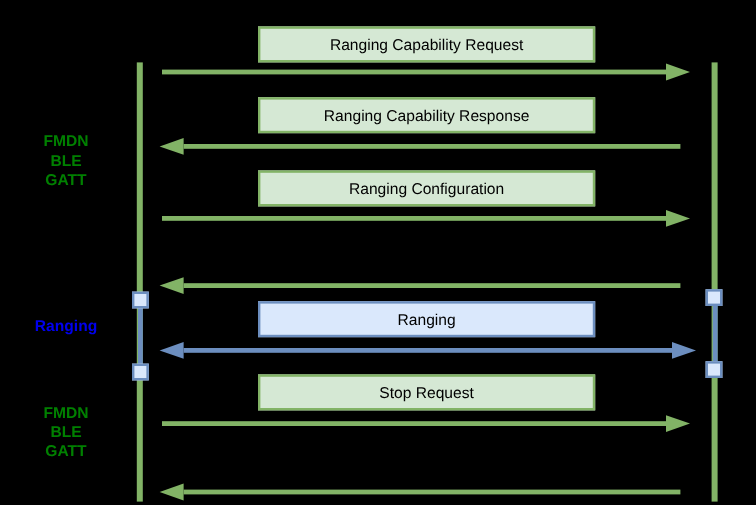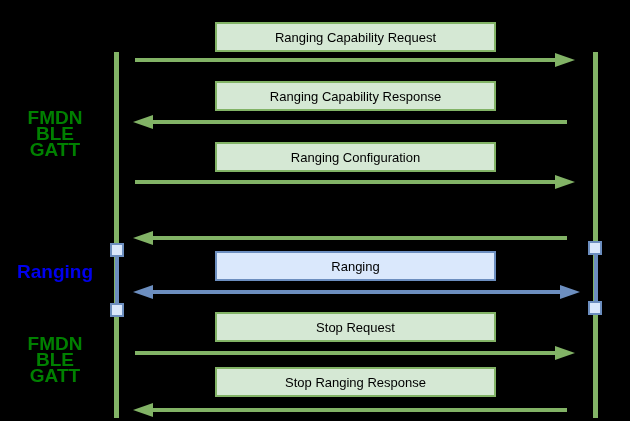--- a/index.html
+++ b/index.html
@@ -92,21 +92,21 @@
   .a5 { top: 285px; left: 133px; width: 447px; }
   .a6 { top: 346px; left: 135px; width: 440px; }
   .a7 { top: 403px; left: 133px; width: 434px; }
 
   
   .phase-label {
     position: absolute;
     left: 10px; width: 90px;
     text-align: center;
     font-weight: bold;
-    font-size: 19px;
+    font-size: 13px;
     line-height: 16px;
     white-space: pre-line;
   }
   .phase-label.green { color: var(--phase-green-text); }
   .phase-label.blue  { color: var(--phase-blue-text); }
   .p1 { top: 110px; }
   .p2 { top: 264px; }
   .p3 { top: 336px; }
 </style>
 </head>
@@ -140,23 +140,20 @@
   </div>
   <div class="msg green m3">
     <span>Ranging Configuration</span>
   </div>
   <div class="msg blue m5">
     <span>Ranging</span>
   </div>
   <div class="msg green m6">
     <span>Stop Request</span>
   </div>
-  <div class="msg green m7">
-    <span>Stop Ranging Response</span>
-  </div>
 
   <div class="arrow a1">
     <span class="shaft"></span>
     <span class="head right"></span>
   </div>
   <div class="arrow a2">
     <span class="head left"></span>
     <span class="shaft"></span>
   </div>
   <div class="arrow a3">

